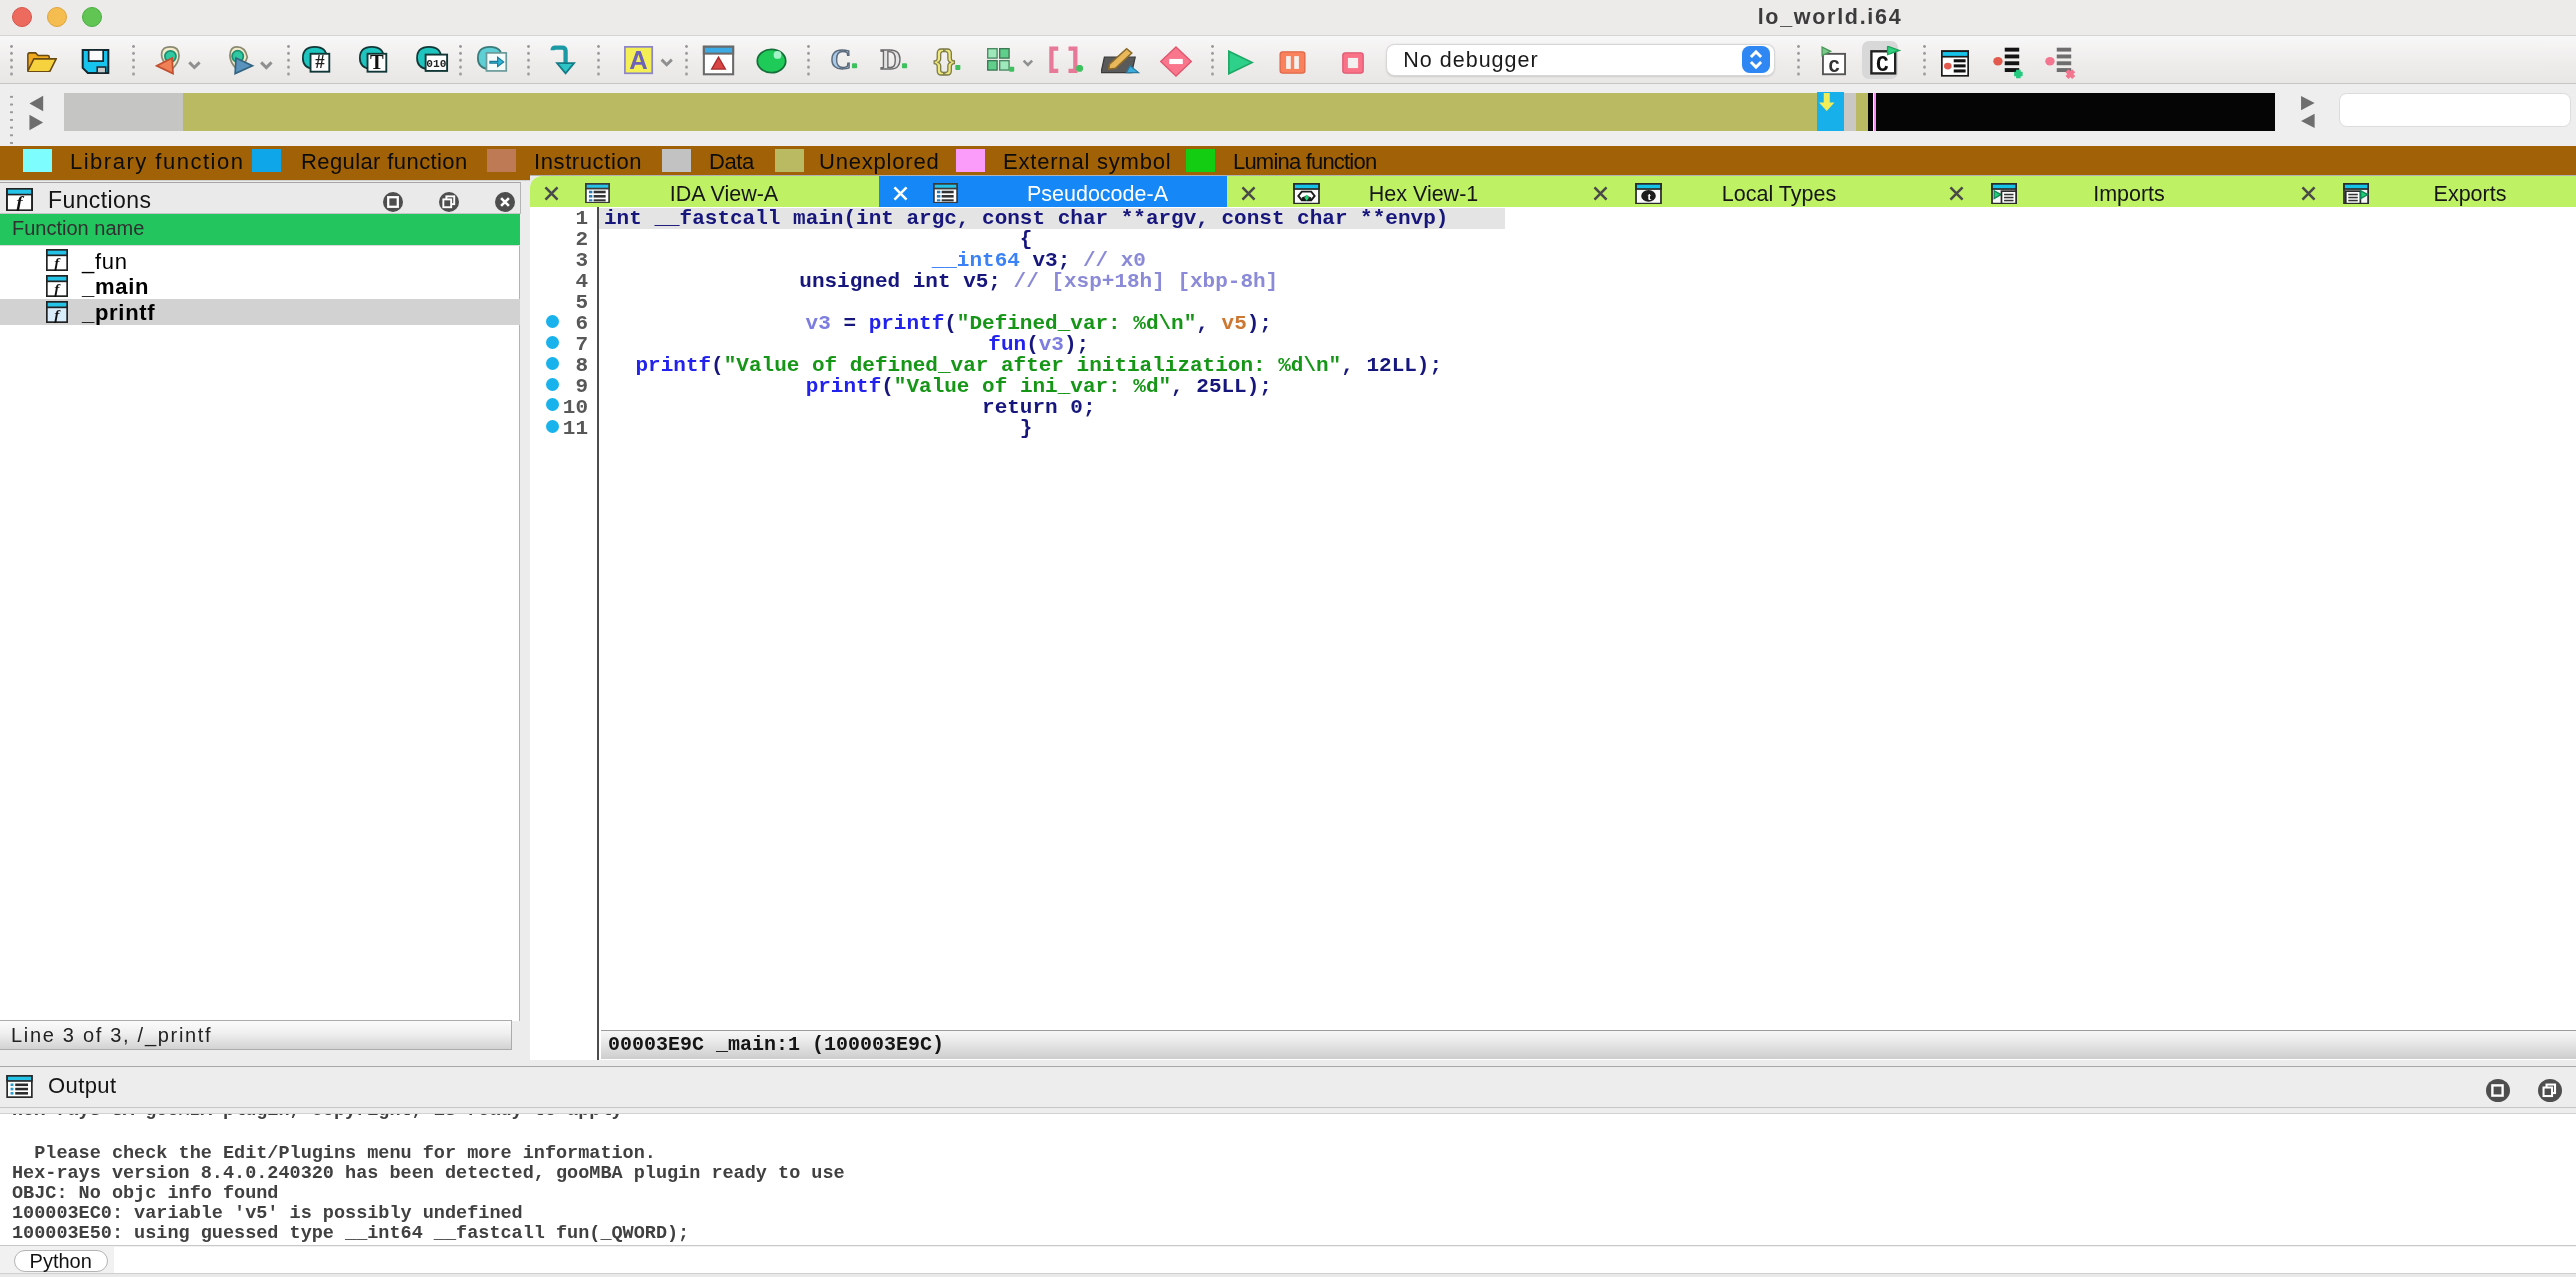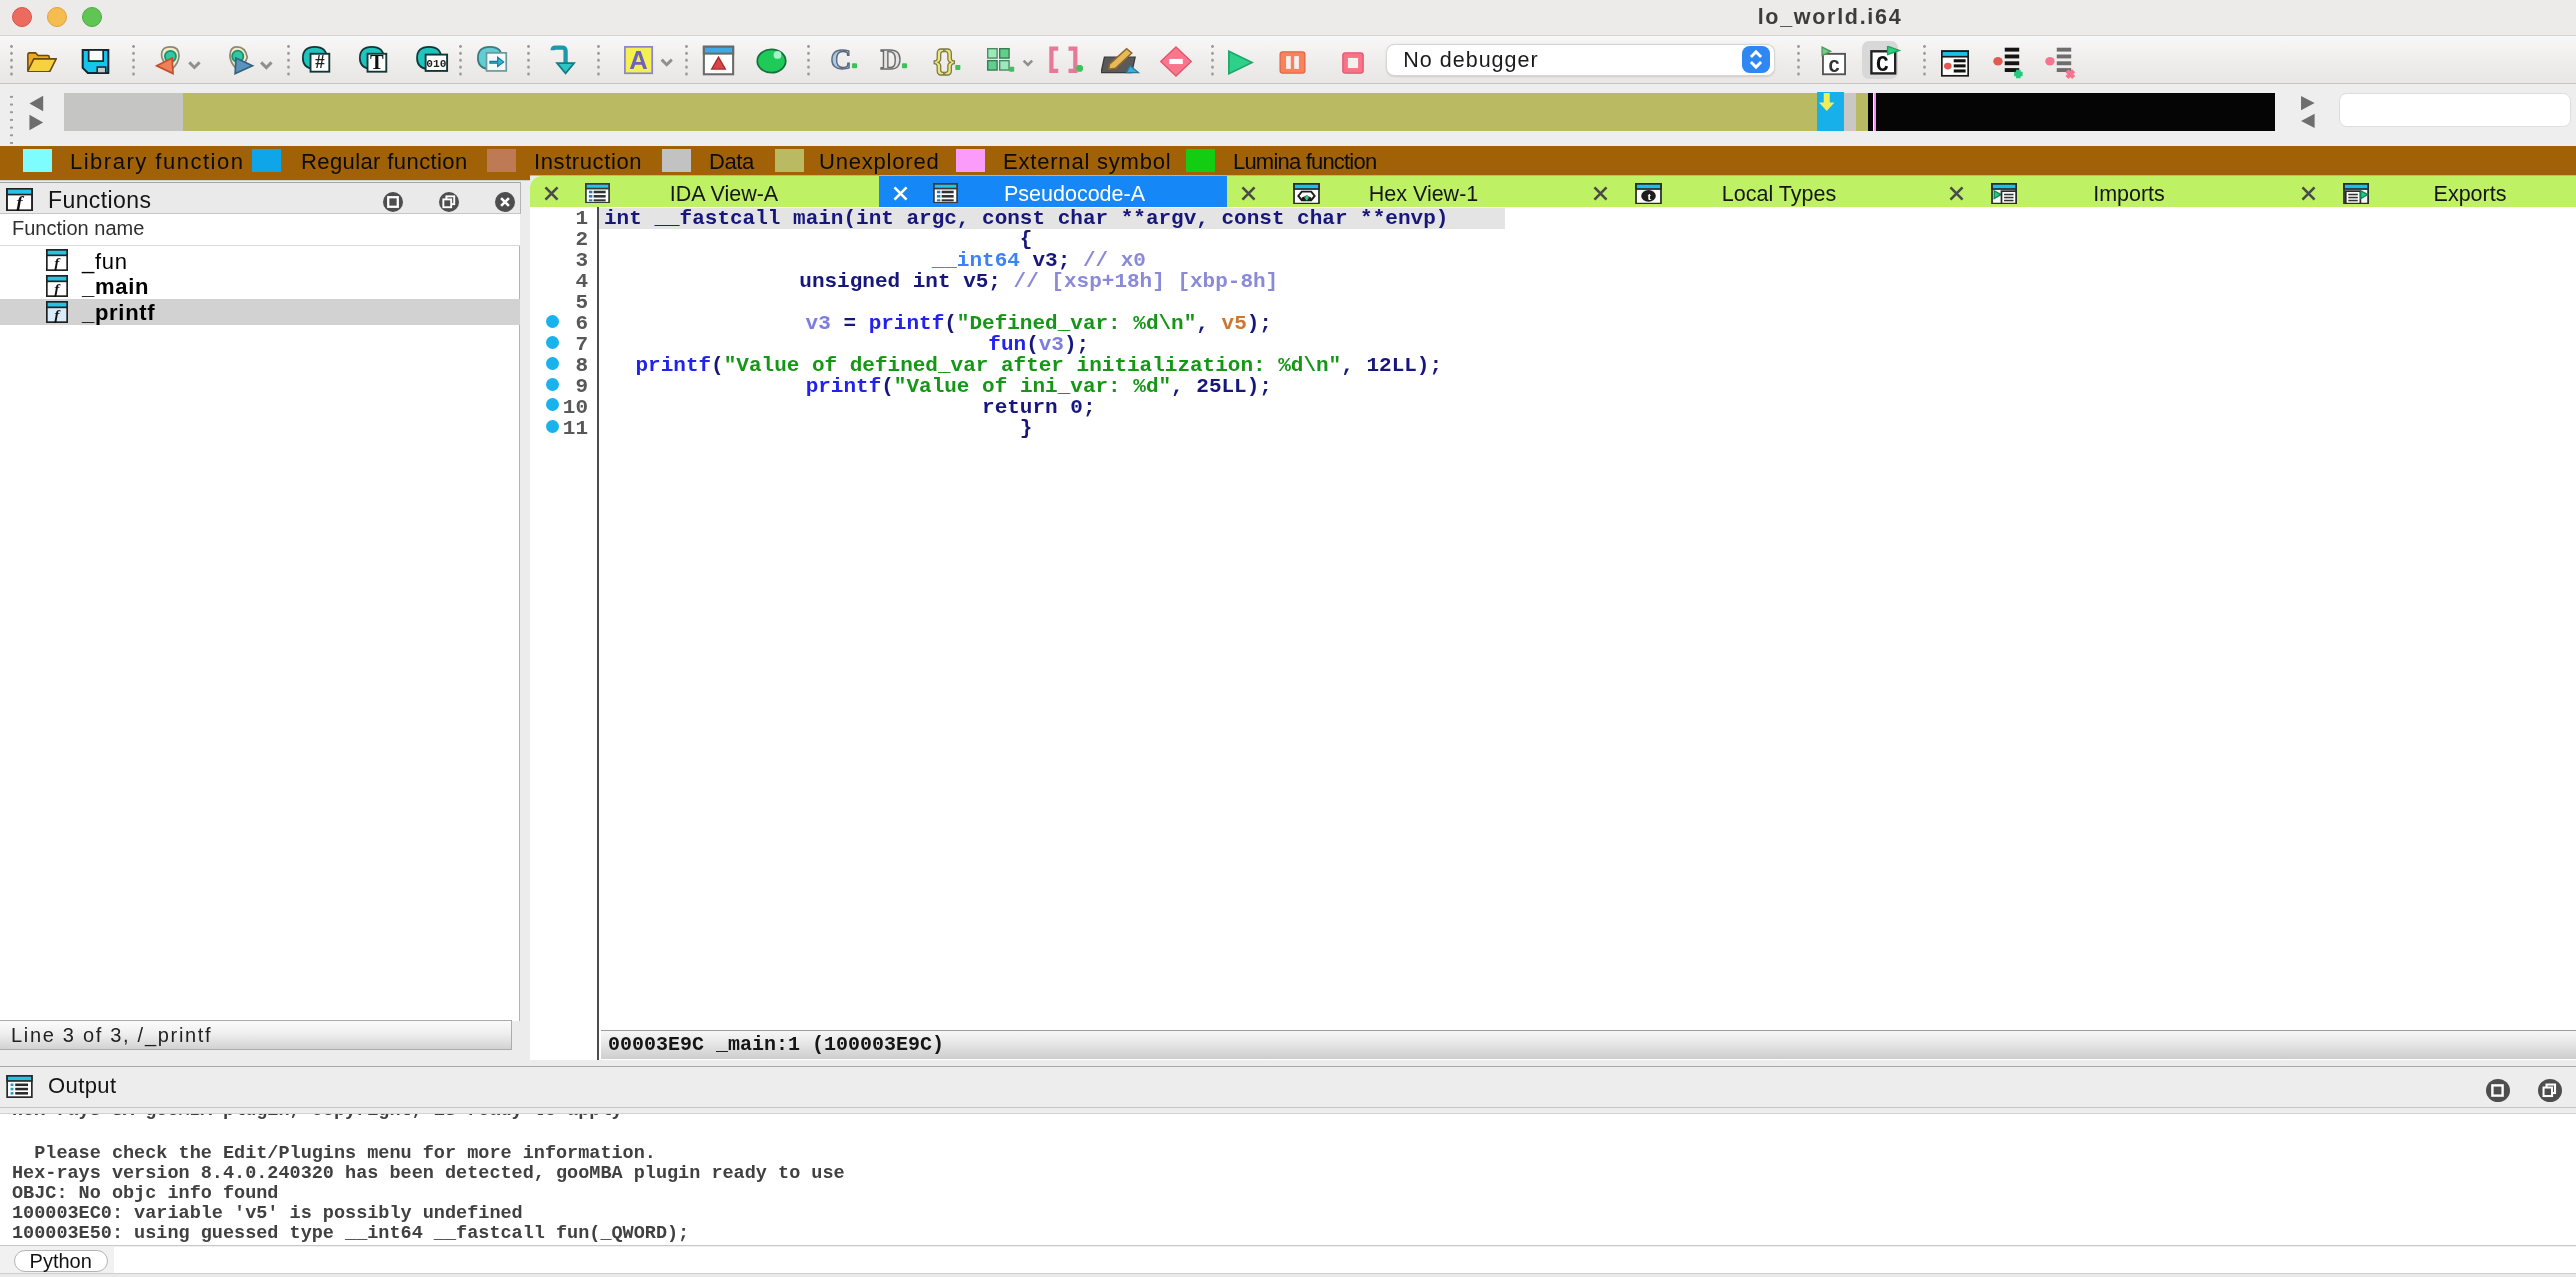--- a/index.html
+++ b/index.html
@@ -21,21 +21,21 @@
     background-size:2.6px 6.9px; background-repeat:repeat-y; }
   
   #navrow { left:0; top:84px; width:2576px; height:62px; background:#efeeee; }
   
   #legend { left:0; top:146px; width:2576px; height:35px; background:#a16207; border-bottom:0.9px solid #d0d0d0; }
   .lsq { position:absolute; top:3.4px; width:29px; height:23px; }
   .llab { position:absolute; top:2.6px; font-size:22px; color:#0c0c0c; }
   
   #fheader { left:0; top:182px; width:521px; height:32px; background:#eaeaea;
      border-top:0.9px solid #a5a5a5; border-bottom:0.9px solid #c6c6c6; border-right:0.9px solid #b3b3b3; }
-  #fcolhead { left:0; top:214px; width:520px; height:32px; background:#ffffff; border-bottom:0.9px solid #dadada; }
+  #fcolhead { left:0; top:214px; width:520px; height:32px; background:#22c55e; border-bottom:0.9px solid #dadada; }
   #flist { left:0; top:246px; width:520px; height:775px; background:#ffffff; border-right:0.9px solid #b3b3b3; }
   #fstatus { left:0; top:1020px; width:512px; height:30px;
      background:linear-gradient(180deg,#fbfbfb,#efefef 45%,#d2d2d2); border:0.9px solid #ababab; border-left:none; }
   .cbtn { position:absolute; top:8.6px; width:20px; height:20px; border-radius:50%; background:#4e4e4e; }
   .frow { position:absolute; left:0; width:520px; height:26px; font-size:22px; color:#000; letter-spacing:0.7px; }
   
   .tab { position:absolute; top:176px; height:32px; background:#bef264; }
   .tab.active { background:#1587f6; }
   .tablab { position:absolute; top:6px; width:100%; text-align:center; font-size:21.5px; color:#161616; }
   .tab.active .tablab { color:#ffffff; }
@@ -387,21 +387,21 @@
     <svg class="abs" style="left:54px; top:6.9px;" width="25" height="20.6" viewBox="0 0 29 24">
       <rect x="1" y="1" width="27" height="22" fill="#ffffff" stroke="#3a3a3a" stroke-width="2"></rect>
       <rect x="1" y="1" width="27" height="5.5" fill="#25c3e8" stroke="#3a3a3a" stroke-width="2"></rect>
       <rect x="4.5" y="9" width="4" height="3" fill="#2a7ab0"></rect>
         <rect x="10" y="9" width="14" height="3" fill="#333"></rect>
       <rect x="4.5" y="14" width="4" height="3" fill="#2a7ab0"></rect>
         <rect x="10" y="14" width="14" height="3" fill="#333"></rect>
       <rect x="4.5" y="19" width="4" height="2.4" fill="#2a7ab0"></rect>
         <rect x="10" y="19" width="14" height="2.4" fill="#333"></rect>
     </svg>
-    <div class="tablab" style="padding-left:102px; width:289px;">Pseudocode-A</div>
+    <div class="tablab" style="padding-left:102px; width:289px;text-align:right;">Pseudocode-A</div>
   </div>
   <div class="tab" style="left:1227px; width:352px;">
     <svg class="tabx" viewBox="0 0 22 22">
         <path d="M4 4 L18 18 M18 4 L4 18" stroke="#4a4a4a" stroke-width="3" fill="none"></path>
       </svg>
     <svg class="abs" style="left:66px; top:6.9px;" width="27" height="21.5" viewBox="0 0 31 25">
       <rect x="1" y="1" width="29" height="23" fill="#fafafa" stroke="#2a2a2a" stroke-width="2"></rect>
       <rect x="1" y="1" width="29" height="6" fill="#14c4e8" stroke="#2a2a2a" stroke-width="2"></rect>
       <path d="M10 10 L21 10 L25 15 L21 20 L10 20 L6 15 Z" fill="#ffffff" stroke="#1a1a1a" stroke-width="2.2"></path>
       <path d="M10 17 Q15.5 13 21 17 L21 20 L10 20 Z" fill="#1a1a1a"></path>

